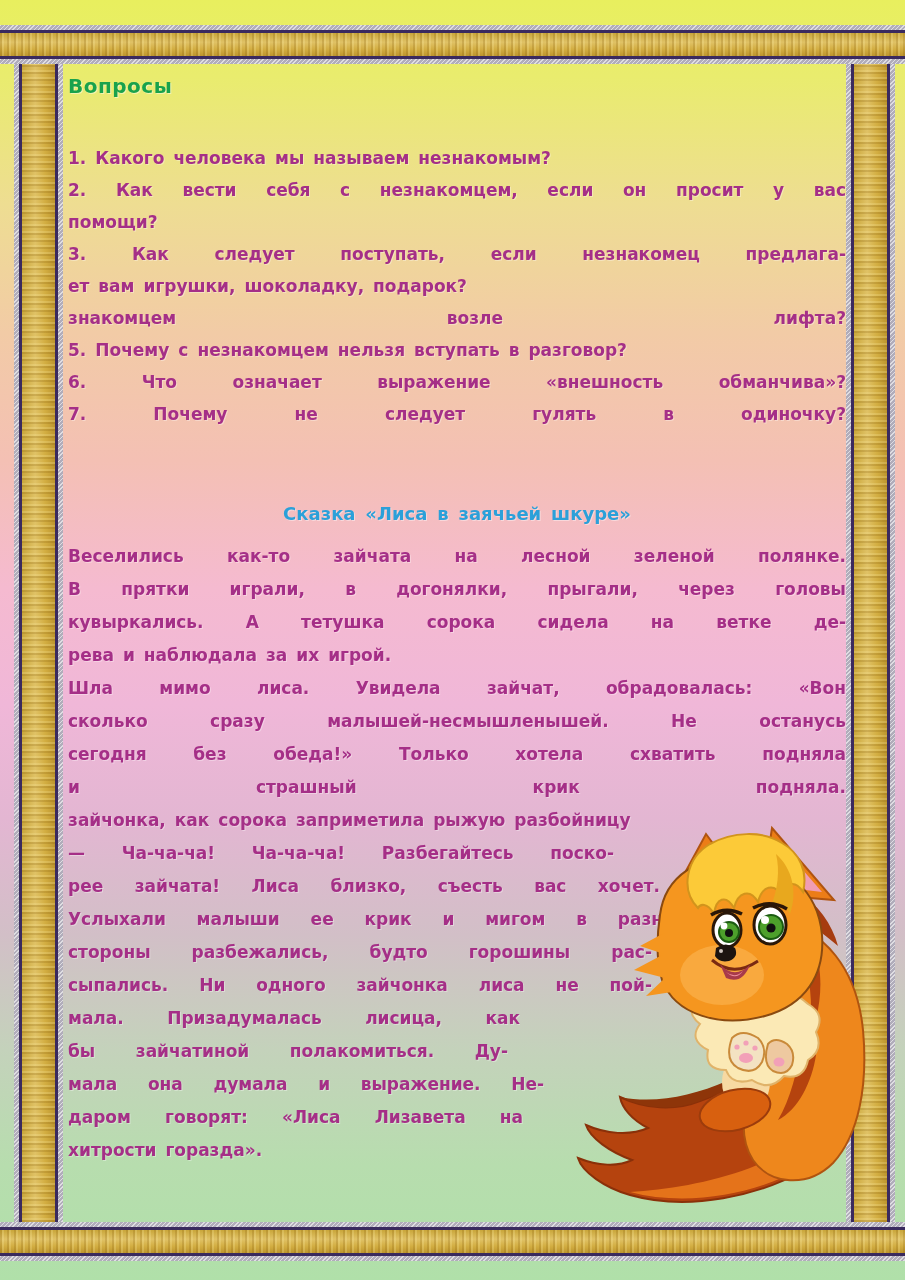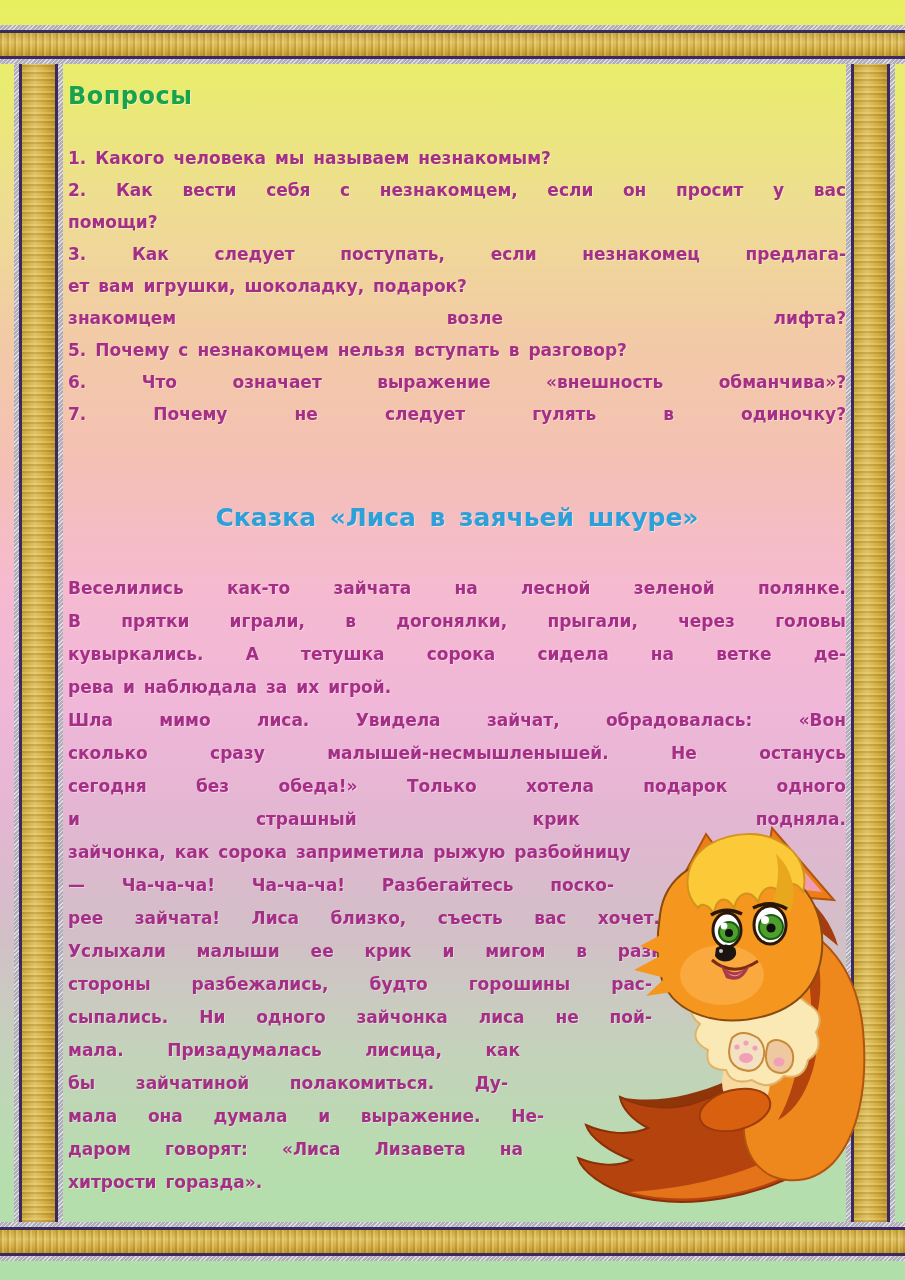--- a/index.html
+++ b/index.html
@@ -25,28 +25,28 @@
     background:
       repeating-linear-gradient(90deg, rgba(124,84,6,.20) 0 2px, rgba(255,240,170,.22) 2px 4px, rgba(0,0,0,0) 4px 7px),
       linear-gradient(180deg,#c9a63a,#e0c266 40%,#d3ae42 70%,#bd952e);}
   .gold-v{position:absolute;top:0;bottom:0;left:5px;right:5px;
     border-left:3px solid #3a2a5e;border-right:3px solid #3a2a5e;
     background:
       repeating-linear-gradient(0deg, rgba(124,84,6,.20) 0 2px, rgba(255,240,170,.22) 2px 4px, rgba(0,0,0,0) 4px 7px),
       linear-gradient(90deg,#c9a63a,#e0c266 40%,#d3ae42 70%,#bd952e);}
   
   .heading{position:absolute;left:68px;top:74px;z-index:4;
-    font-size:24px;font-weight:bold;color:#19a24c;letter-spacing:.5px;
-    text-shadow:1px 1px 0 rgba(255,255,255,.45);margin-top:8px;}
+    font-size:20px;font-weight:bold;color:#19a24c;letter-spacing:.5px;
+    text-shadow:1px 1px 0 rgba(255,255,255,.45);}
   .story-title{position:absolute;left:68px;top:503px;width:778px;z-index:4;
-    text-align:center;font-size:25px;font-weight:bold;color:#2ba0d9;
+    text-align:center;font-size:18px;font-weight:bold;color:#2ba0d9;
     word-spacing:.2em;text-shadow:1px 1px 0 rgba(255,255,255,.4);}
   .textblock{position:absolute;left:68px;width:778px;z-index:4;}
   .questions{top:142px;}
-  .story{top:572px;}
+  .story{top:540px;}
   .line{height:32px;line-height:32px;overflow:hidden;
     font-size:17px;font-weight:bold;color:#a52f87;word-spacing:.18em;
     text-align:justify;text-align-last:left;
     text-shadow:1px 1px 0 rgba(255,255,255,.35);}
   .story .line{height:33px;line-height:33px;text-align-last:justify;}
   .questions .line:nth-child(2),
   .questions .line:nth-child(4),
   .questions .line:nth-child(6),
   .questions .line:nth-child(8),
   .questions .line:nth-child(9){text-align-last:justify;}
@@ -99,21 +99,21 @@
 
   <div class="story-title">Сказка «Лиса в заячьей шкуре»</div>
 
   <div class="textblock story">
       <div class="line">Веселились как-то зайчата на лесной зеленой полянке.</div>
       <div class="line">В прятки играли, в догонялки, прыгали, через головы</div>
       <div class="line">кувыркались. А тетушка сорока сидела на ветке де-</div>
       <div class="line">рева и наблюдала за их игрой.</div>
       <div class="line">Шла мимо лиса. Увидела зайчат, обрадовалась: «Вон</div>
       <div class="line">сколько сразу малышей-несмышленышей. Не останусь</div>
-      <div class="line">сегодня без обеда!» Только хотела подарок одного</div>
+      <div class="line">сегодня без обеда!» Только хотела схватить подняла</div>
       <div class="line">и страшный крик подняла.</div>
       <div class="line">зайчонка, как сорока заприметила рыжую разбойницу</div>
       <div class="line">— Ча-ча-ча! Ча-ча-ча! Разбегайтесь поско-</div>
       <div class="line">рее зайчата! Лиса близко, съесть вас хочет.</div>
       <div class="line">Услыхали малыши ее крик и мигом в разные</div>
       <div class="line">стороны разбежались, будто горошины рас-</div>
       <div class="line">сыпались. Ни одного зайчонка лиса не пой-</div>
       <div class="line">мала. Призадумалась лисица, как</div>
       <div class="line">бы зайчатиной полакомиться. Ду-</div>
       <div class="line">мала она думала и выражение. Не-</div>

